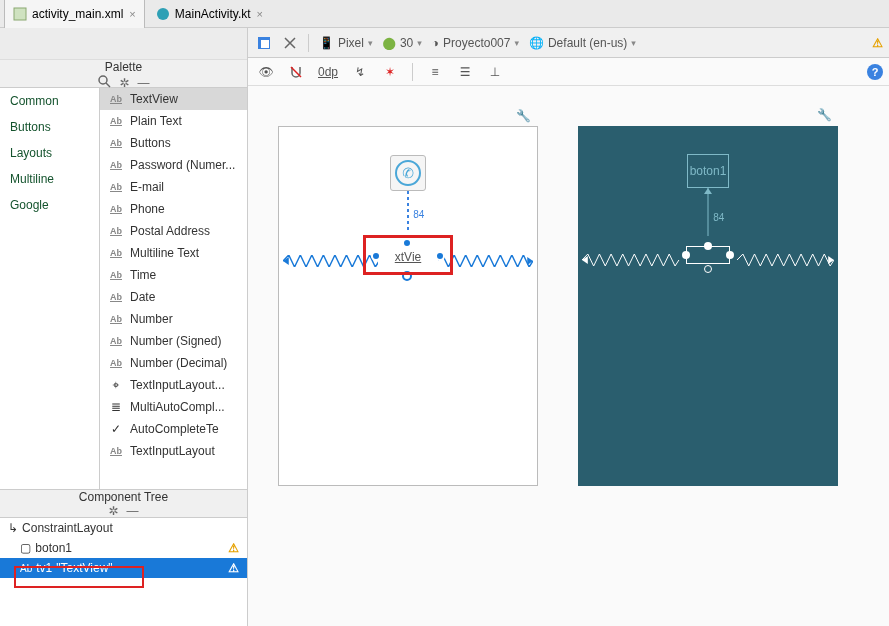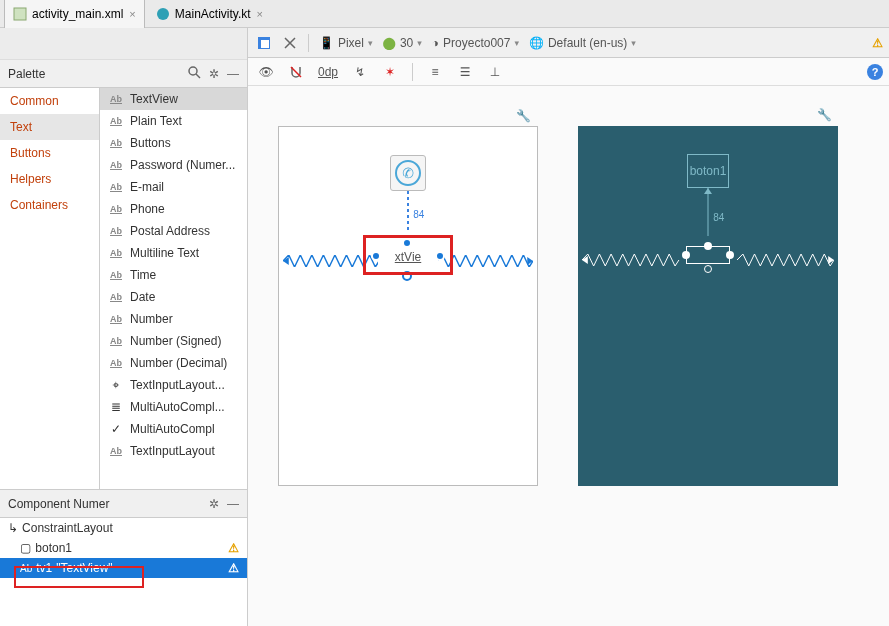--- a/index.html
+++ b/index.html
@@ -13,29 +13,29 @@
   .file-tab-close { margin-left: 6px; color: #888; font-size: 11px; }
 
   
   .main { display: flex; height: calc(626px - 28px); }
   .left-col { width: 248px; background: #f4f4f4; border-right: 1px solid #ccc; display: flex; flex-direction: column; }
 
   
   .left-spacer { height: 32px; background:#ececec; border-bottom:1px solid #ddd;}
 
   
-  .panel-header { height: 28px; display: flex; align-items: center; justify-content: space-between; padding: 0 8px; border-bottom: 1px solid #ccc; background:#f0f0f0;}
+  .panel-header { height: 28px; display: flex; align-items: center; justify-content: space-between; padding: 0 8px; border-bottom: 1px solid #ccc; background:#f0f0f0;flex-direction:column;}
   .panel-title { font-weight: 500; color: #333; }
   .panel-icons { display: flex; gap: 8px; align-items: center; color: #666; }
   .panel-icons span { cursor: pointer; }
 
   
   .palette-body { display: flex; flex: 1; overflow: hidden; border-bottom: 1px solid #ccc; }
   .palette-categories { width: 100px; border-right: 1px solid #ccc; background:#fff;}
-  .palette-cat { padding: 6px 10px; cursor: pointer; color:#c2410c;}
+  .palette-cat { padding: 6px 10px; cursor: pointer; color:#14532d;}
   .palette-cat.selected { background: #e6e6e6; }
   .palette-items { flex: 1; background: #fff; overflow-y: auto; }
   .palette-item { display: flex; align-items: center; padding: 4px 8px; cursor: pointer; color:#333;}
   .palette-item.selected { background: #d8d8d8; }
   .palette-item-icon { width: 16px; height: 14px; margin-right: 6px; display:flex; align-items:center; justify-content:center;}
   .ab-icon { font-size: 9px; color: #888; text-decoration: underline; font-weight:600;}
 
   
   .tree-panel { height: 136px; background:#fff; display:flex; flex-direction:column;}
   .tree-body { flex:1; overflow:auto;}
@@ -127,24 +127,24 @@
             </svg>
         </span>
         <span>✲</span>
         <span>—</span>
       </div>
     </div>
 
     <div class="palette-body">
       <div class="palette-categories">
         <div class="palette-cat">Common</div>
-        <div class="palette-cat selected">Text</div>
         <div class="palette-cat">Buttons</div>
-        <div class="palette-cat">Helpers</div>
-        <div class="palette-cat">Containers</div>
+        <div class="palette-cat">Layouts</div>
+        <div class="palette-cat">Multiline</div>
+        <div class="palette-cat">Google</div>
       </div>
       <div class="palette-items">
         <div class="palette-item selected">
             <span class="palette-item-icon">
               <span class="ab-icon">Ab</span>
             </span>
             <span>TextView</span>
           </div>
         <div class="palette-item">
             <span class="palette-item-icon">
@@ -221,34 +221,34 @@
         <div class="palette-item">
             <span class="palette-item-icon">⌖</span>
             <span>TextInputLayout...</span>
           </div>
         <div class="palette-item">
             <span class="palette-item-icon">≣</span>
             <span>MultiAutoCompl...</span>
           </div>
         <div class="palette-item">
             <span class="palette-item-icon">✓</span>
-            <span>MultiAutoCompl</span>
+            <span>AutoCompleteTe</span>
           </div>
         <div class="palette-item">
             <span class="palette-item-icon">
               <span class="ab-icon">Ab</span>
             </span>
             <span>TextInputLayout</span>
           </div>
       </div>
     </div>
 
     <div class="tree-panel" style="position:relative;">
       <div class="panel-header">
-        <span class="panel-title">Component Numer</span>
+        <span class="panel-title">Component Tree</span>
         <div class="panel-icons">
           <span>✲</span>
           <span>—</span>
         </div>
       </div>
       <div class="tree-body">
         <div class="tree-row">
           <div class="tree-row-left">
             <span>↳</span>
             <span>ConstraintLayout</span>

